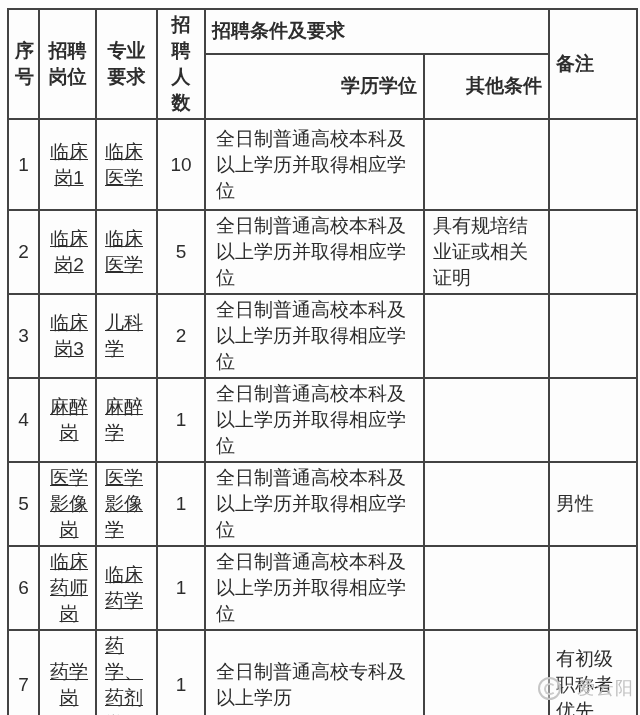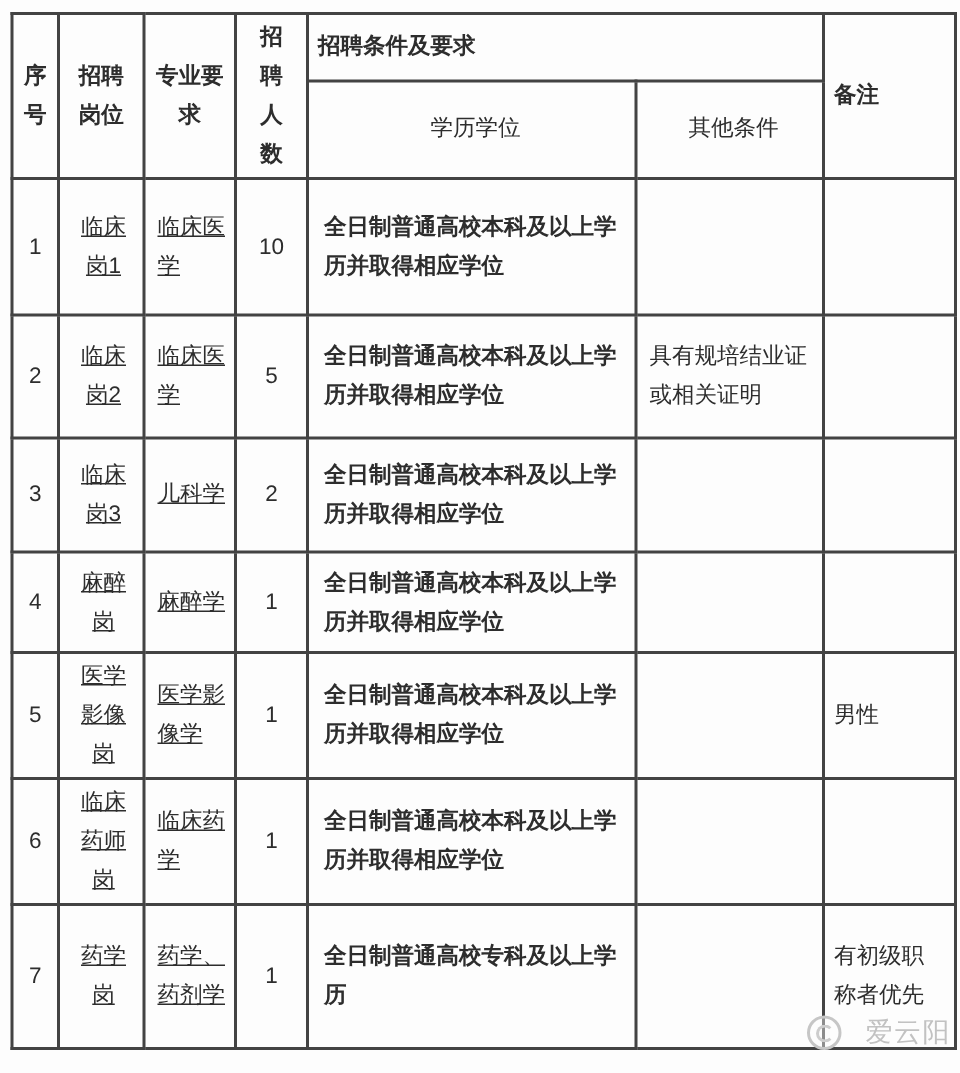--- a/index.html
+++ b/index.html
@@ -15,36 +15,36 @@
     position:absolute;left:7px;top:8px;
   }
   table{
     border-collapse:collapse;
     table-layout:fixed;
     width:629px;
     background:#fdfdfd;
   }
   th,td{
     border:2px solid #434343;
-    font-size:15px;
+    font-size:19px;
     line-height:26px;
     vertical-align:middle;
     padding:2px 4px;
     overflow:hidden;
     word-break:normal;
   }
   th{font-weight:bold;text-align:center;padding:2px 6px;}
   th.h-conditions{text-align:left;}
-  th.h-education,th.h-other{text-align:center;padding-left:11px;font-weight:normal;}
+  th.h-education,th.h-other{text-align:right;padding-left:11px;font-weight:bold;}
   th.h-count{padding:2px 10px;}
   th.h-remark{text-align:left;padding-left:6px;}
   td.c-no,td.c-count{text-align:center;}
   td.c-pos{padding-left:8px;padding-right:5px;text-align:center;text-decoration:underline;}
   td.c-major{padding-left:8px;padding-right:5px;text-align:left;text-decoration:underline;}
-  td.c-edu{padding-left:10px;padding-right:7px;text-align:left;font-weight:bold;}
+  td.c-edu{padding-left:10px;padding-right:7px;text-align:left;}
   td.c-other{padding-left:8px;padding-right:5px;text-align:left;margin-top:32px;}
   td.c-remark{padding-left:6px;padding-right:13px;text-align:left;}
   tr.hrow-top{height:40px;}
   tr.hrow-bot{height:58px;}
   tr.r1{height:91px;}
   tr.r2{height:82px;}
   tr.r3{height:76px;}
   tr.r4{height:67px;}
   tr.r5{height:83px;}
   tr.r6{height:83px;}

